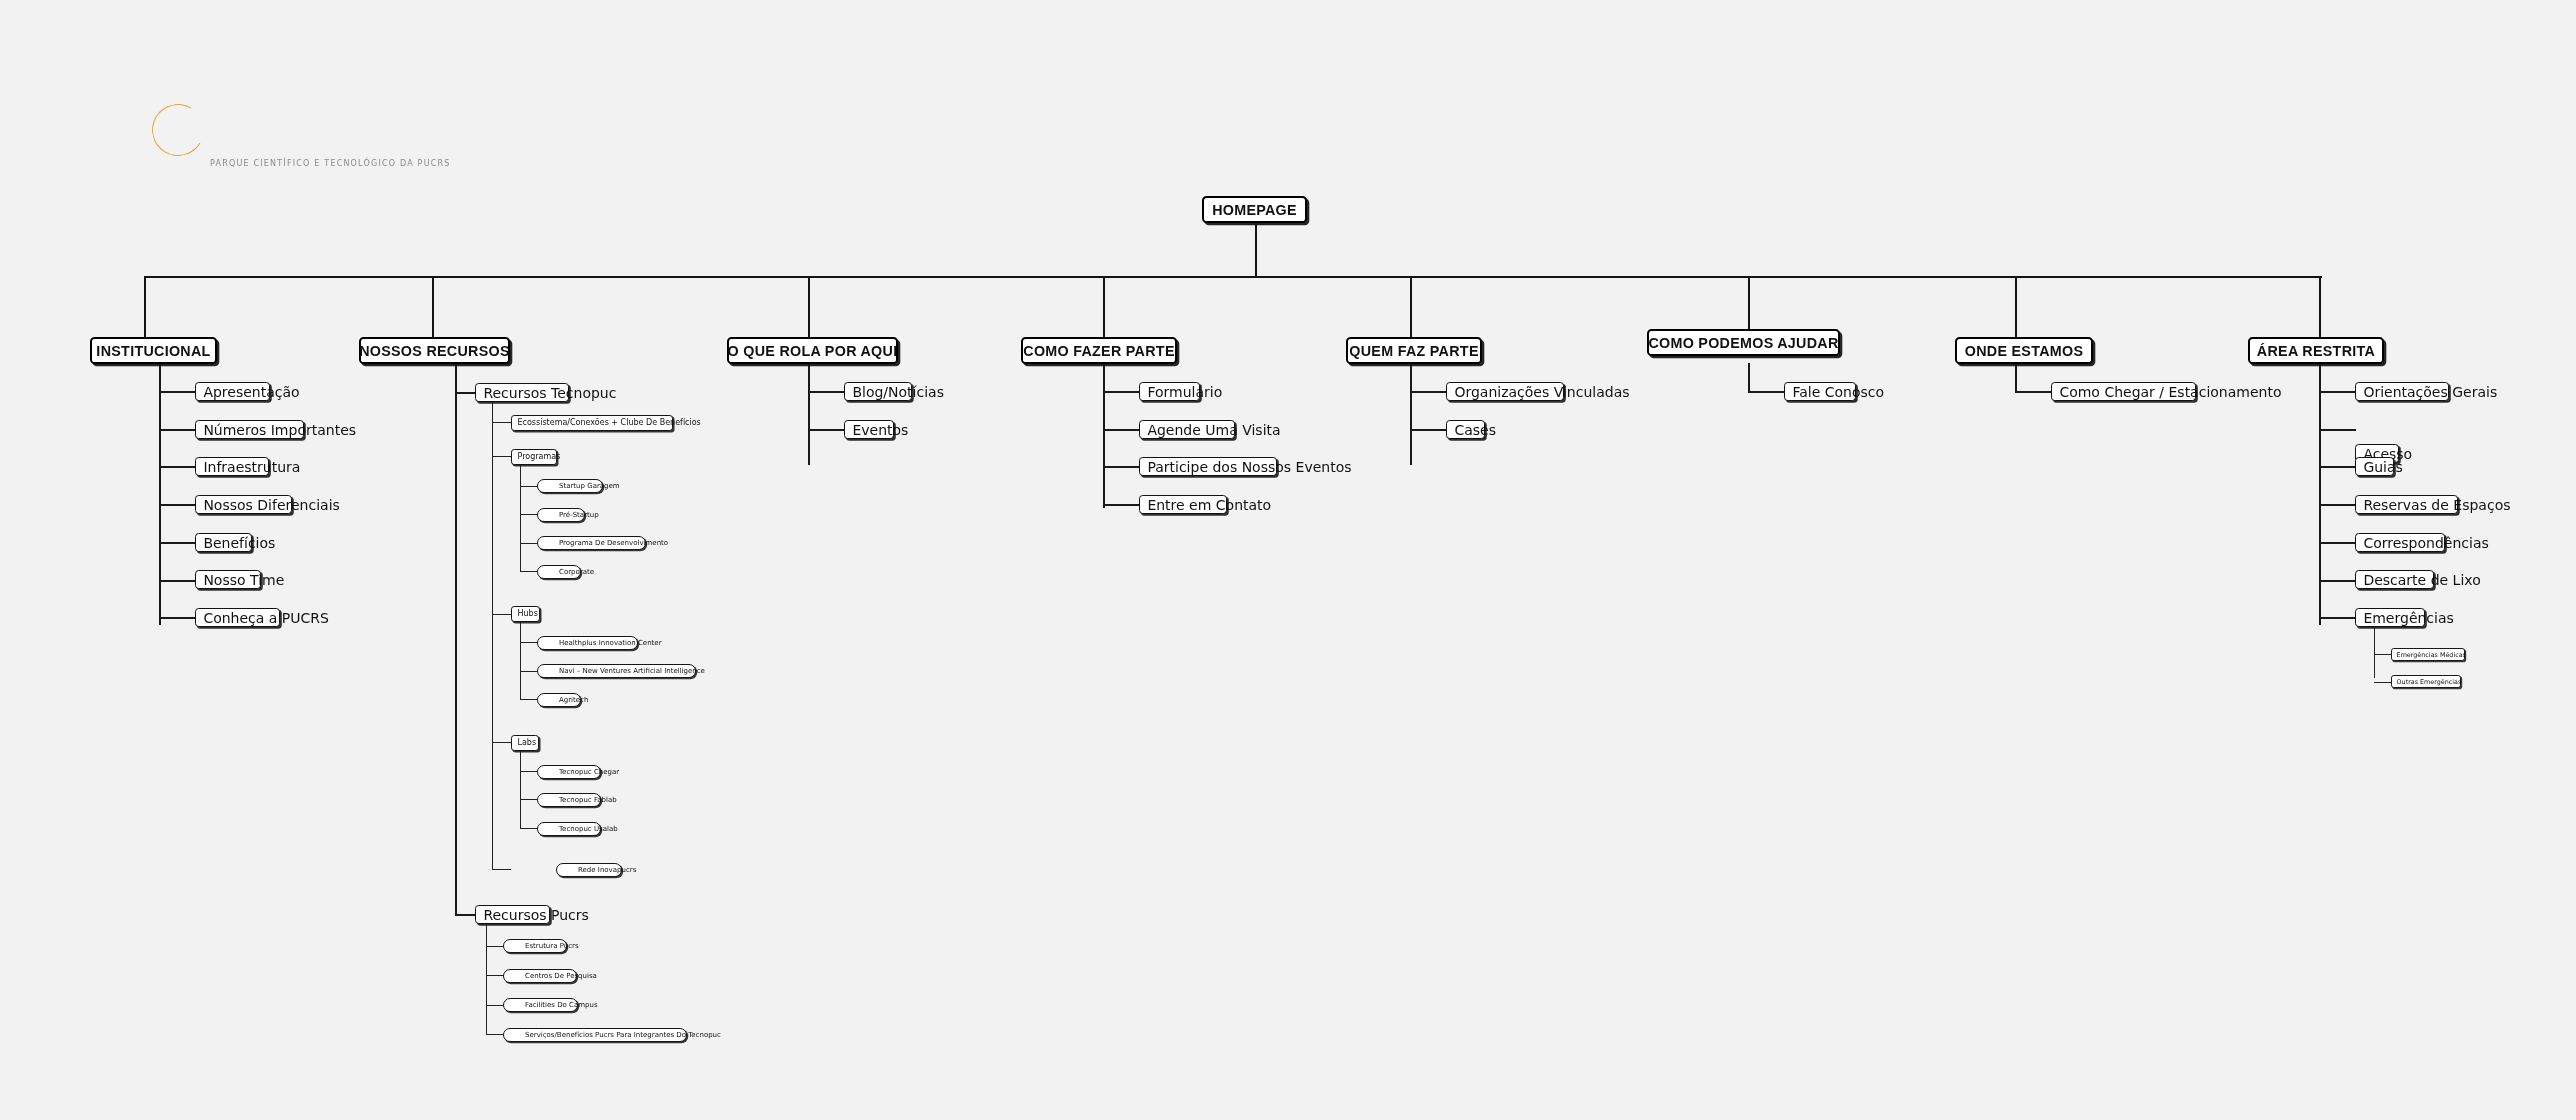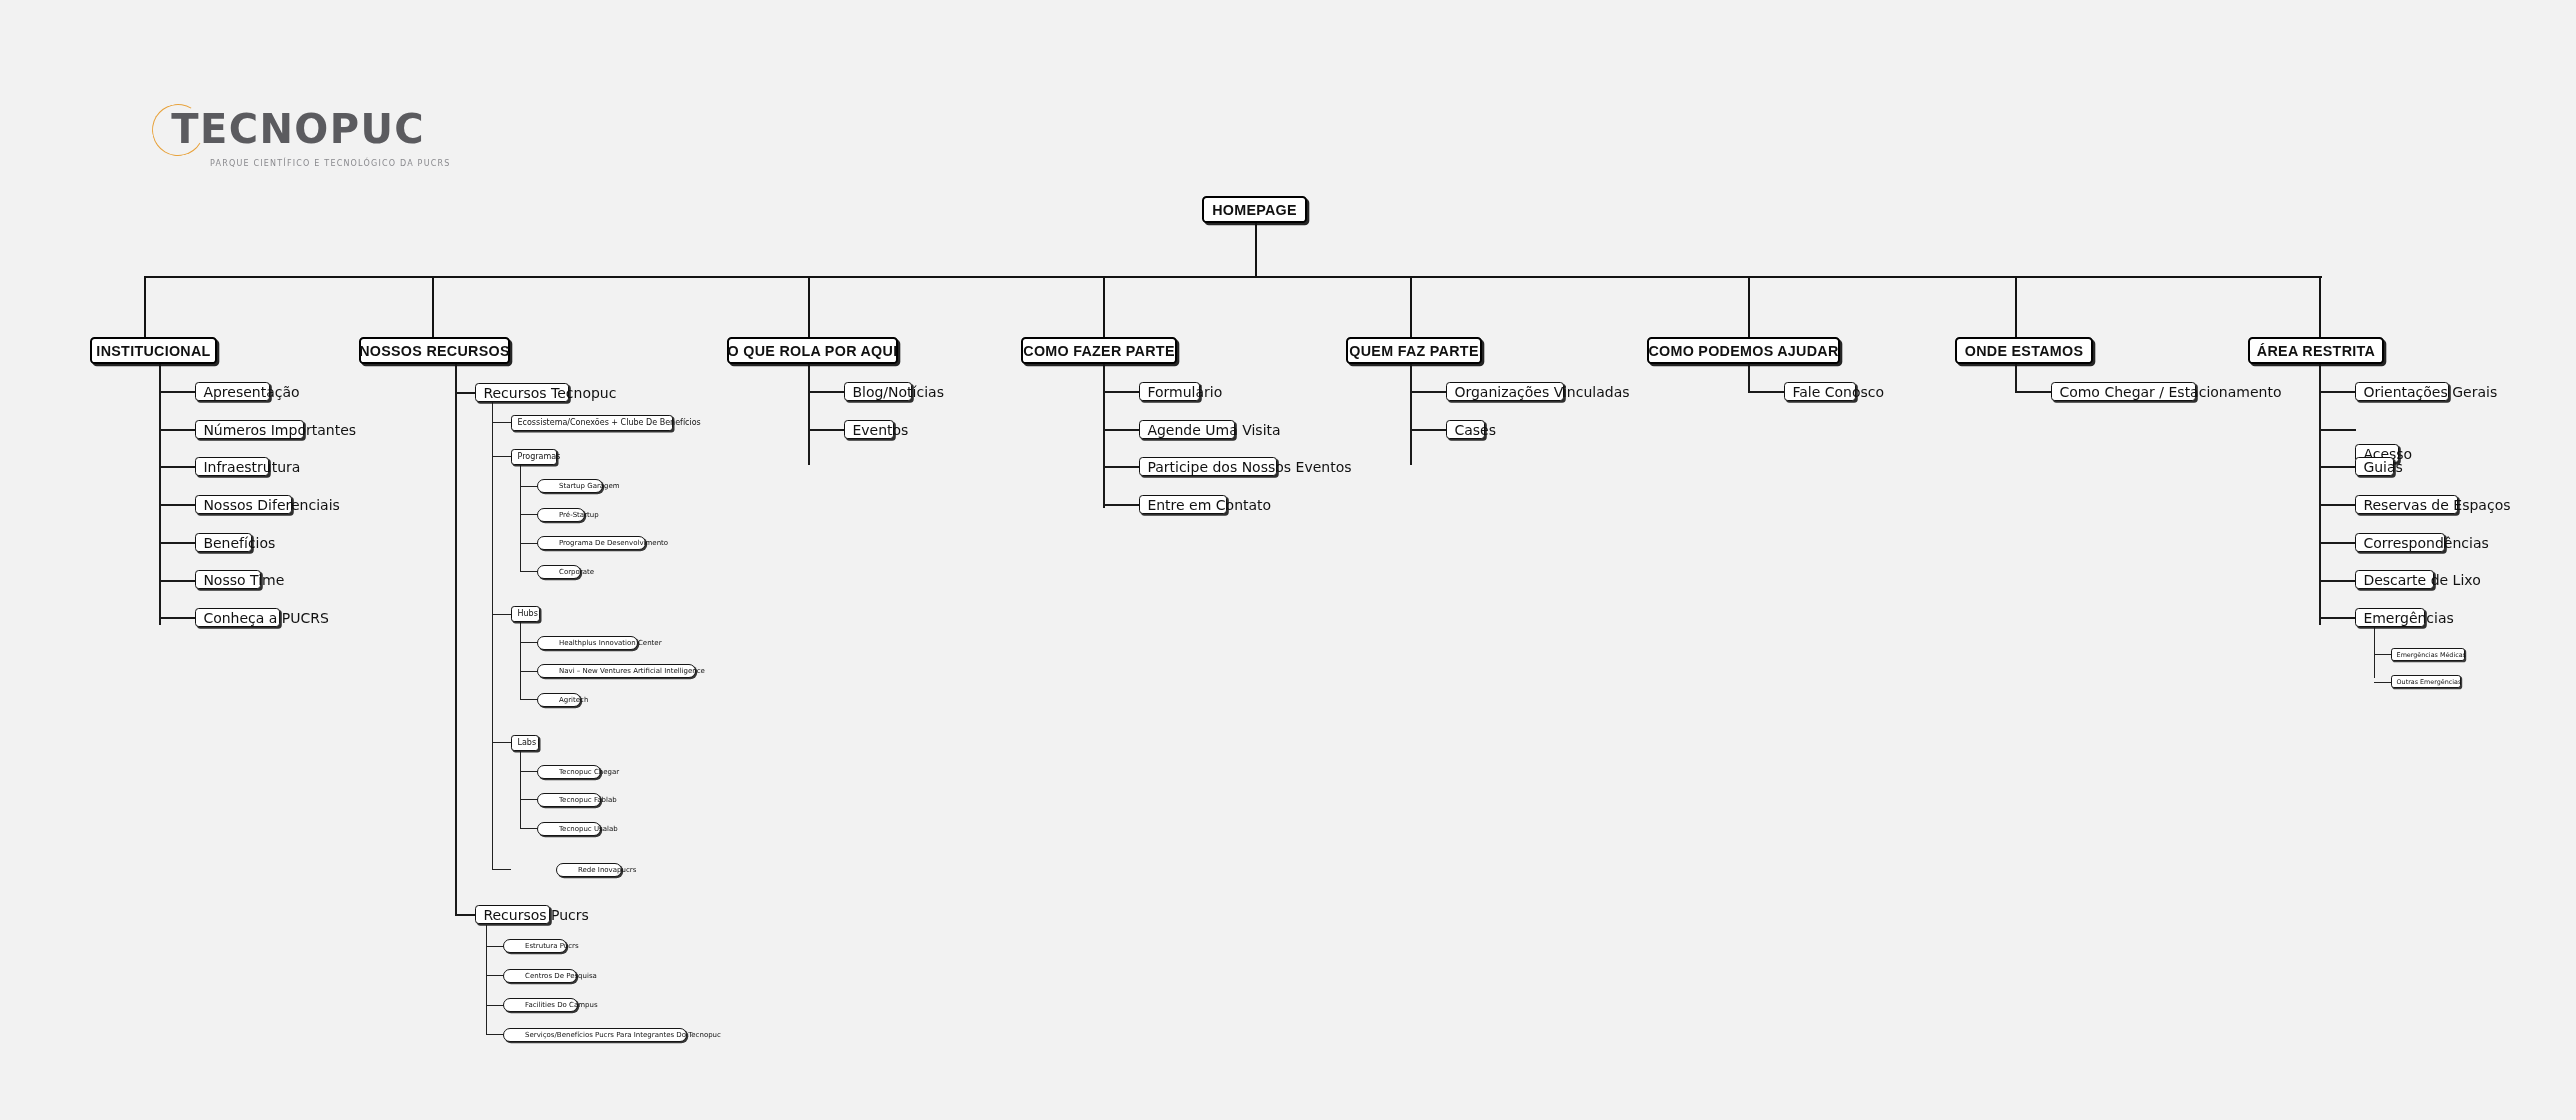--- a/index.html
+++ b/index.html
@@ -154,21 +154,20 @@
     font-family: "DejaVu Sans", sans-serif;
   }
 </style>
 </head>
 <body style="background: rgb(242, 242, 242);">
 
 <div id="sitemap-canvas">
 
   <div id="logo">
     <div class="arc"></div>
-    <div class="wordmark">TECNOPUC</div>
     <div class="tagline">PARQUE CIENTÍFICO E TECNOLÓGICO DA PUCRS</div>
   </div>
 
   <div class="node root" style="left:1202px; top:196px; width:105px;">HOMEPAGE</div>
 
   <div class="line v" style="left:1255px; top:223px; height:55px;"></div>
 
   <div class="line h" style="left:144px; top:276px; width:2178px;"></div>
 
   <div class="line v" style="left:144px; top:276px; height:74px;"></div>
@@ -311,21 +310,21 @@
   <div class="node lvl1" style="left:1346px; top:337px; width:136px;">QUEM FAZ PARTE</div>
 
   <div class="line thin v" style="left:1410px; top:363px; height:102px;"></div>
 
   <div class="line thin h" style="left:1410px; top:391px; width:37px;"></div>
   <div class="node lvl2" style="left:1446px; top:382px; width:118px;">Organizações Vinculadas</div>
 
   <div class="line thin h" style="left:1410px; top:429px; width:37px;"></div>
   <div class="node lvl2" style="left:1446px; top:420px; width:39px;">Cases</div>
 
-  <div class="node lvl1" style="left:1647px; top:337px; width:193px;">COMO PODEMOS AJUDAR</div>
+  <div class="node lvl1" style="left:1647px; top:329px; width:193px;">COMO PODEMOS AJUDAR</div>
 
   <div class="line thin v" style="left:1748px; top:363px; height:28.5px;"></div>
 
   <div class="line thin h" style="left:1748px; top:391px; width:37px;"></div>
   <div class="node lvl2" style="left:1784px; top:382px; width:72px;">Fale Conosco</div>
 
   <div class="node lvl1" style="left:1955px; top:337px; width:138px;">ONDE ESTAMOS</div>
 
   <div class="line thin v" style="left:2015px; top:363px; height:28.5px;"></div>
 

